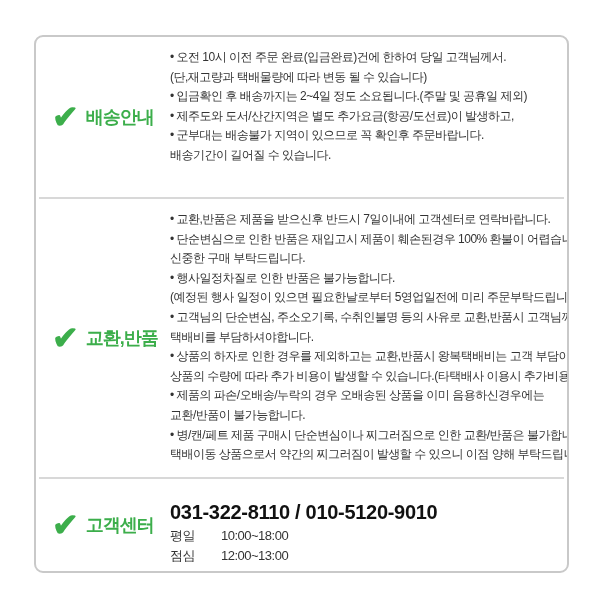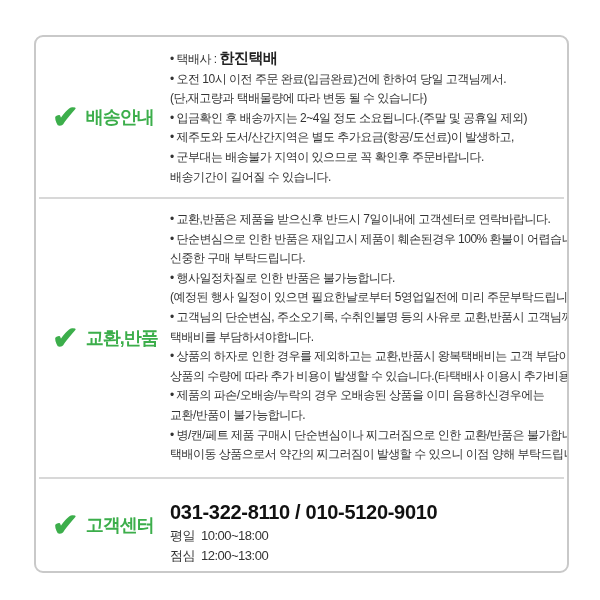--- a/index.html
+++ b/index.html
@@ -34,40 +34,37 @@
   .line { white-space:nowrap; }
   .courier-line { white-space:nowrap; }
   .courier-name { font-size:15px; font-weight:600; color:#222; }
   .customer-content { padding-top:20px; }
   .phone {
     font-size:20px; font-weight:bold; color:#111;
     letter-spacing:-0.3px; line-height:27px; white-space:nowrap;
   }
   .hours-line {
     font-size:13px; line-height:20px; letter-spacing:-0.5px;
-    display:flex; gap:6px; align-items:center; white-space:nowrap;
+    display:flex; gap:26px; align-items:center; white-space:nowrap;
   }
   .hours-note { font-size:10.5px; letter-spacing:-0.5px; }
 </style>
 </head>
 <body>
 
 <div class="panel">
 
   <div class="section sec-shipping">
     <div class="left">
       <div class="left-inner">
         <span class="check">✔</span>
         <span class="title">배송안내</span>
       </div>
     </div>
     <div class="content">
-      <div class="courier-line">
-        <span>• 택배사 : </span><span class="courier-name">한진택배</span>
-      </div>
       <div>
           <div class="line">• 오전 10시 이전 주문 완료(입금완료)건에 한하여 당일 고객님께서.</div>
           <div class="line">(단,재고량과 택배물량에 따라 변동 될 수 있습니다)</div>
           <div class="line">• 입금확인 후 배송까지는 2~4일 정도 소요됩니다.(주말 및 공휴일 제외)</div>
           <div class="line">• 제주도와 도서/산간지역은 별도 추가요금(항공/도선료)이 발생하고,</div>
           <div class="line">• 군부대는 배송불가 지역이 있으므로 꼭 확인후 주문바랍니다.</div>
           <div class="line">배송기간이 길어질 수 있습니다.</div>
         </div>
     </div>
   </div>

